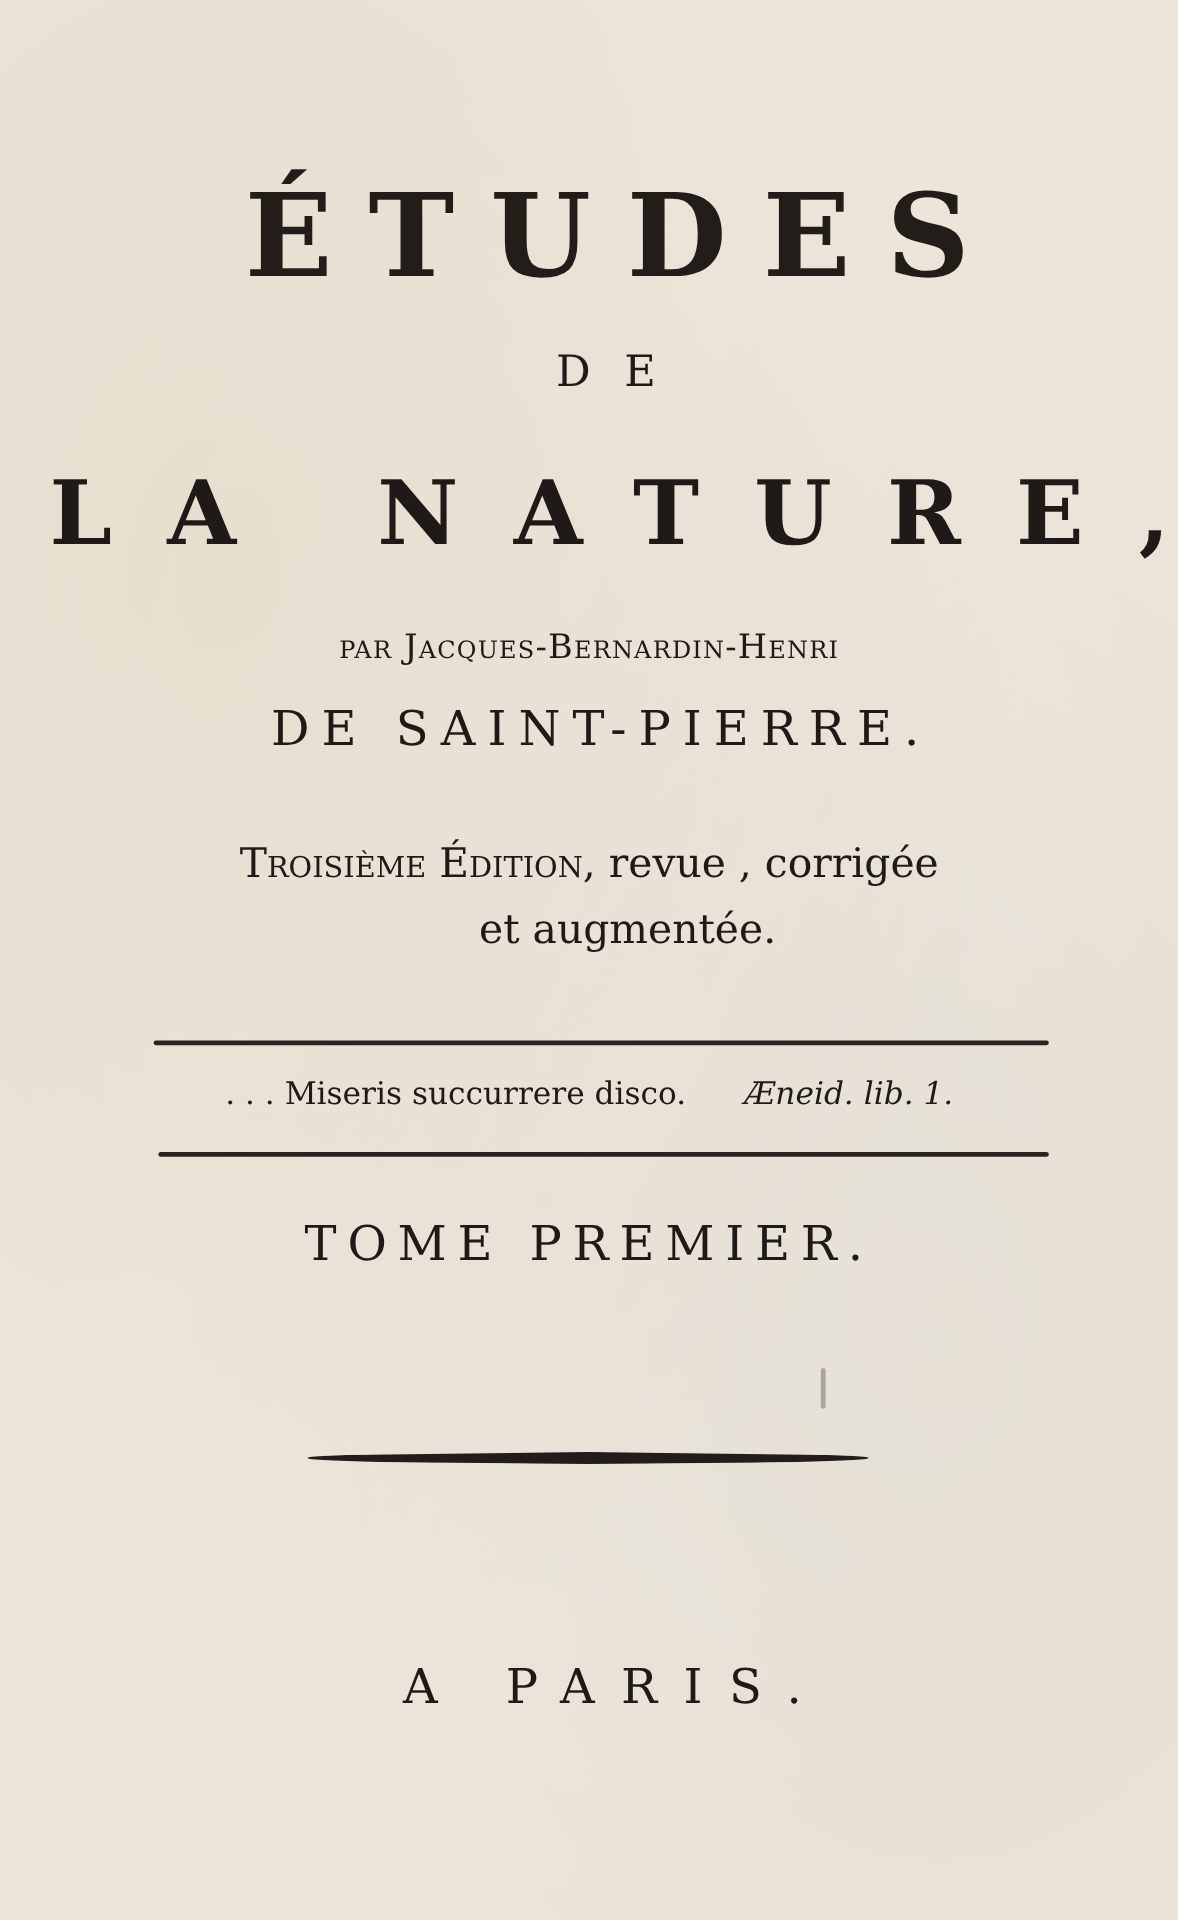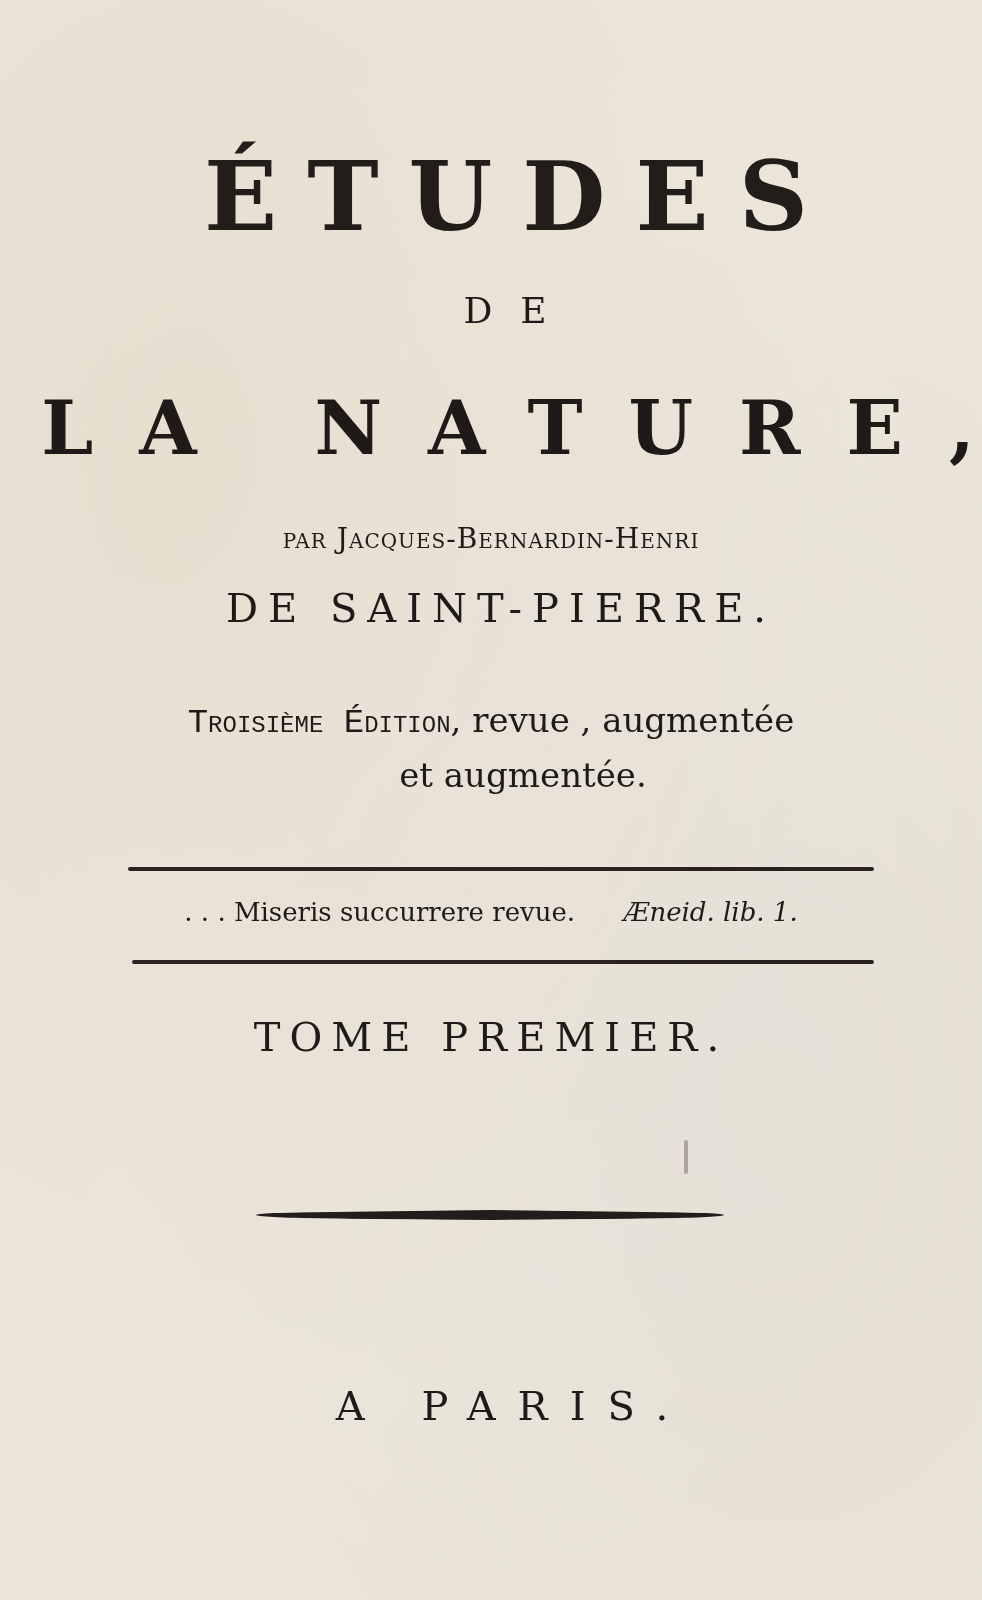--- a/index.html
+++ b/index.html
@@ -18,21 +18,21 @@
   .line { position: absolute; left: 0; width: 982px; text-align: center; white-space: nowrap; }
   .title {
     top: 140px; font-size: 96px; letter-spacing: 30px; font-weight: bold;
     color: #231d1a; padding-left: 30px;
   }
   .de { top: 290px; font-size: 36px; letter-spacing: 28px; padding-left: 28px; }
   .nature { top: 385px; font-size: 74px; letter-spacing: 46px; padding-left: 40px; font-weight: bold; }
   .author1 { top: 522px; font-size: 28px; letter-spacing: 1px; font-variant: small-caps; }
   .author2 { top: 585px; font-size: 40px; letter-spacing: 10px; padding-left: 10px; }
   .edition1 { top: 700px; font-size: 34px; }
-  .edition1 .sc { font-variant: small-caps; font-family: Liberation Mono, monospace; }
+  .edition1 .sc { font-variant: small-caps; }
   .edition2 { top: 755px; font-size: 34px; margin-left: 32px; }
   .rule {
     position: absolute; height: 4px; background: #2a2320;
     border-radius: 2px;
   }
   .rule1 { left: 128px; width: 746px; top: 867px; }
   .rule2 { left: 132px; width: 742px; top: 960px; }
   .epigraph { top: 897px; font-size: 26px; }
   .epigraph .it { font-style: italic; margin-left: 40px; }
   .tome { top: 1014px; font-size: 40px; letter-spacing: 9px; }
@@ -50,28 +50,28 @@
 
 <div class="page">
   <div class="line title">ÉTUDES</div>
   <div class="line de">DE</div>
   <div class="line nature">LA NATURE,</div>
 
   <div class="line author1">par Jacques-Bernardin-Henri</div>
   <div class="line author2">DE SAINT-PIERRE.</div>
 
   <div class="line edition1">
-    <span class="sc">Troisième Édition</span><span>, revue , augmentée</span>
+    <span class="sc">Troisième Édition</span><span>, revue , corrigée</span>
   </div>
   <div class="line edition2">et augmentée.</div>
 
   <div class="rule rule1"></div>
   <div class="line epigraph">
     <span>. . .</span>
-    <span>Miseris succurrere revue.</span>
+    <span>Miseris succurrere disco.</span>
     <span class="it">Æneid. lib. 1.</span>
   </div>
   <div class="rule rule2"></div>
 
   <div class="line tome">TOME PREMIER.</div>
 
   <div class="stain"></div>
   <div class="fleuron"></div>
 
   <div class="line paris">A PARIS.</div>

